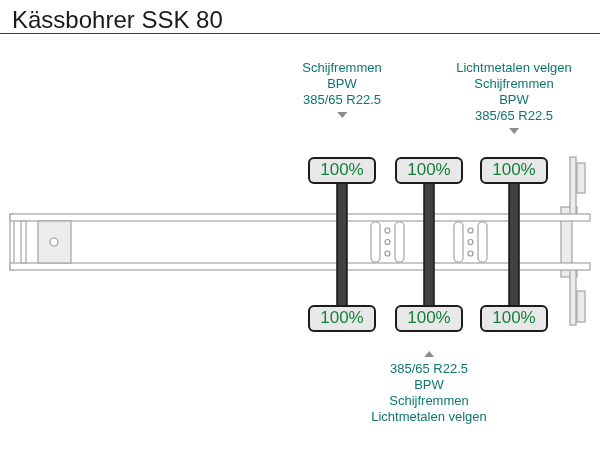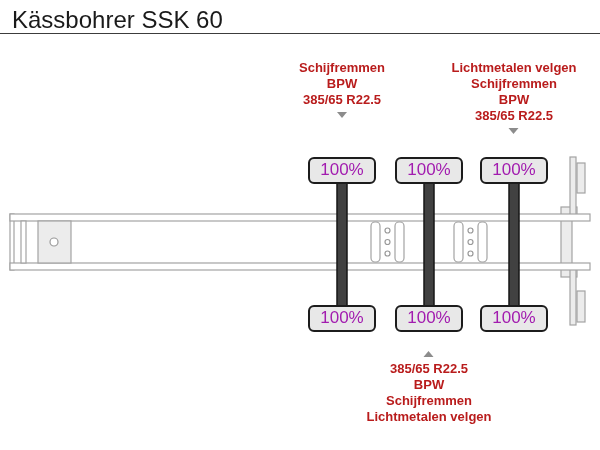--- a/index.html
+++ b/index.html
@@ -26,40 +26,40 @@
   .rail{fill:#ffffff;stroke:var(--frame-stroke);stroke-width:1.2;}
   .panel{fill:var(--panel-fill);stroke:var(--frame-stroke);stroke-width:1.2;}
   .bracket{fill:#ffffff;stroke:var(--frame-stroke);stroke-width:1.2;}
   .hole{fill:#ffffff;stroke:#9a9a9a;stroke-width:1.2;}
   .tire{fill:var(--tire);stroke:#161616;stroke-width:1.5;}
 
   
   .badge{
     position:absolute;width:68px;height:27px;box-sizing:border-box;
     background:var(--badge-fill);border:2.5px solid var(--badge-border);border-radius:6px;
-    font-size:17px;line-height:21px;text-align:center;color:#a21caf;
+    font-size:17px;line-height:21px;text-align:center;color:#15803d;
   }
   
   .annot{
     position:absolute;transform:translateX(-50%);text-align:center;
-    font-size:13px;line-height:16px;color:#b91c1c;white-space:nowrap;font-weight:bold;
+    font-size:13px;line-height:16px;color:#0f766e;white-space:nowrap;
   }
   .arrow-down{width:0;height:0;margin:4px auto 0;
     border-left:5.5px solid transparent;border-right:5.5px solid transparent;
     border-top:6px solid var(--arrow);}
   .arrow-up{width:0;height:0;margin:0 auto 4px;
     border-left:5.5px solid transparent;border-right:5.5px solid transparent;
     border-bottom:6px solid var(--arrow);}
 </style>
 </head>
 <body>
 
 <div class="page">
 
-  <h1 class="title">Kässbohrer SSK 60</h1>
+  <h1 class="title">Kässbohrer SSK 80</h1>
   <div class="rule"></div>
 
   <div class="annot" style="left:342px;top:60px;">
     <div>Schijfremmen</div>
     <div>BPW</div>
     <div>385/65 R22.5</div>
     <div class="arrow-down"></div>
   </div>
 
   <div class="annot" style="left:514px;top:60px;">

